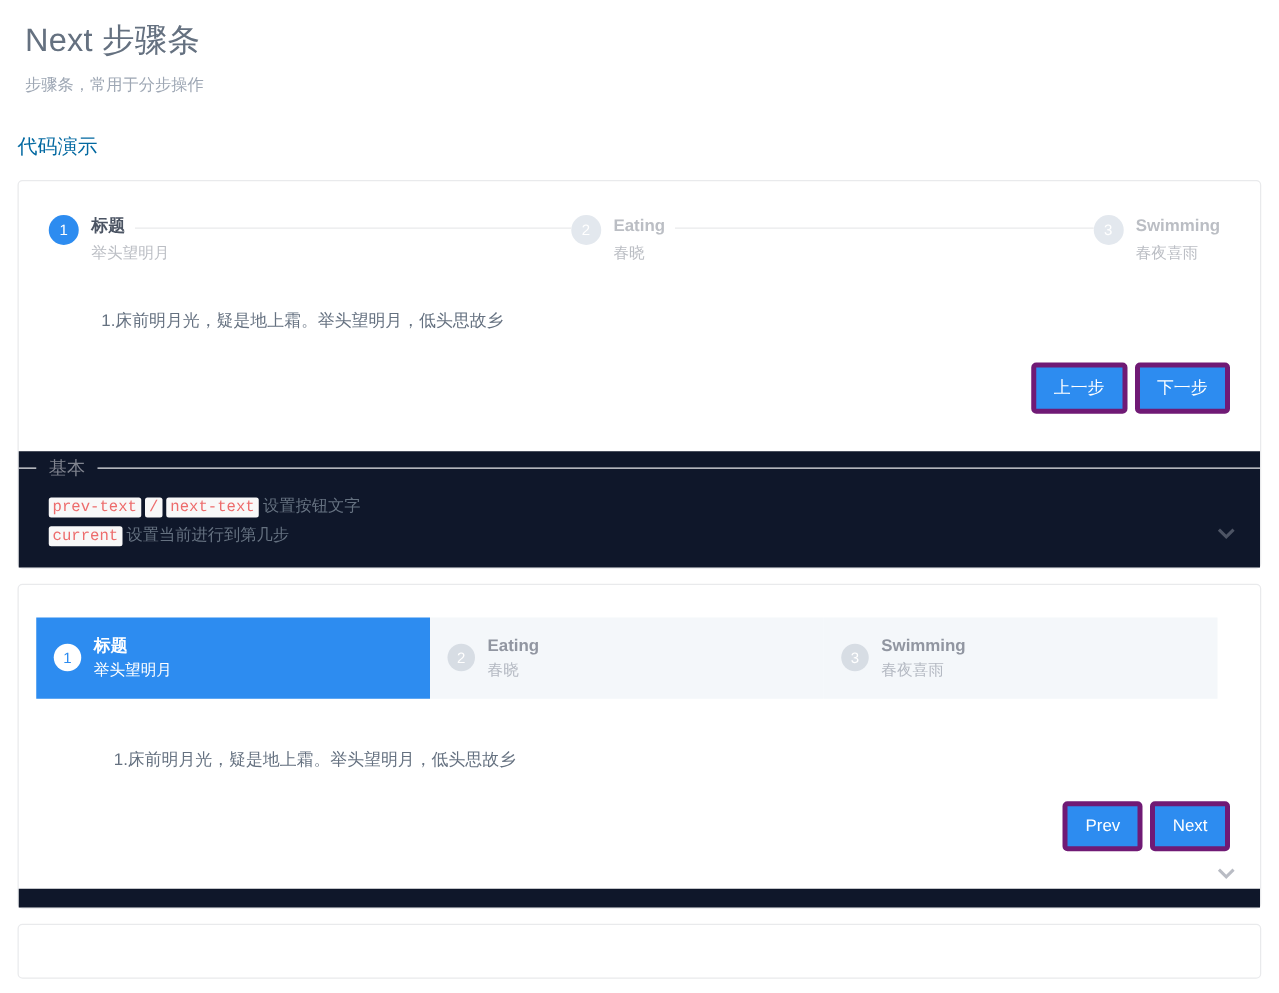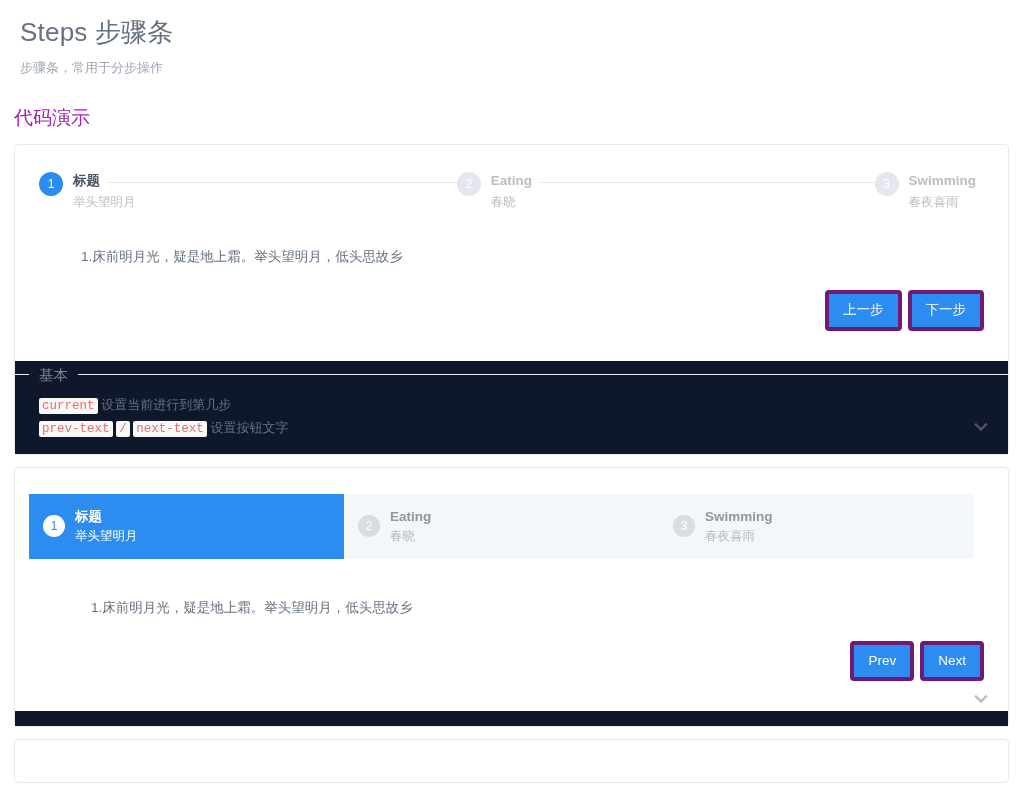--- a/index.html
+++ b/index.html
@@ -23,23 +23,23 @@
     line-height: 40px;
     letter-spacing: .2px;
   }
   .page-sub {
     font-size: 13px;
     color: #9ea7b4;
     margin: 6px 0 18px 6px;
     line-height: 20px;
   }
   .section-title {
-    font-size: 19px;
+    font-size: 16px;
     font-weight: 400;
-    color: #a21caf;
+    color: #0369a1;
     margin: 26px 0 0 0;
     line-height: 28px;
   }
 
   
   .card {
     position: relative;
     border: 1px solid #e9eaec;
     border-radius: 4px;
     background: #fff;
@@ -230,21 +230,21 @@
     cursor: pointer;
     opacity: .55;
   }
   .chevron svg { display: block; }
 </style>
 </head>
 <body>
 
 <div class="page">
 
-  <h1 class="page-title">Steps 步骤条</h1>
+  <h1 class="page-title">Next 步骤条</h1>
   <p class="page-sub">步骤条，常用于分步操作</p>
   <h2 class="section-title">代码演示</h2>
 
   <div class="card">
     <div class="card-body">
 
       <div class="steps">
         <div class="step active">
           <div class="step-head">1</div>
           <div class="step-main">
@@ -280,28 +280,28 @@
     </div>
 
     <div class="desc-box">
       <div class="legend">
         <span class="lg-pre"></span>
         <span class="lg-text">基本</span>
         <span class="lg-line"></span>
       </div>
       <div class="desc-lines">
         <div class="desc-line">
-          <code>current</code>
-          <span>设置当前进行到第几步</span>
-        </div>
-        <div class="desc-line">
           <code>prev-text</code>
           <code>/</code>
           <code>next-text</code>
           <span>设置按钮文字</span>
+        </div>
+        <div class="desc-line">
+          <code>current</code>
+          <span>设置当前进行到第几步</span>
         </div>
       </div>
       <div class="chevron">
         <svg width="18" height="18" viewBox="0 0 18 18">
             <path d="M4 6.5 L9 11.5 L14 6.5" fill="none" stroke="#808695" stroke-width="2.4" stroke-linecap="square"></path>
           </svg>
       </div>
     </div>
   </div>
 

